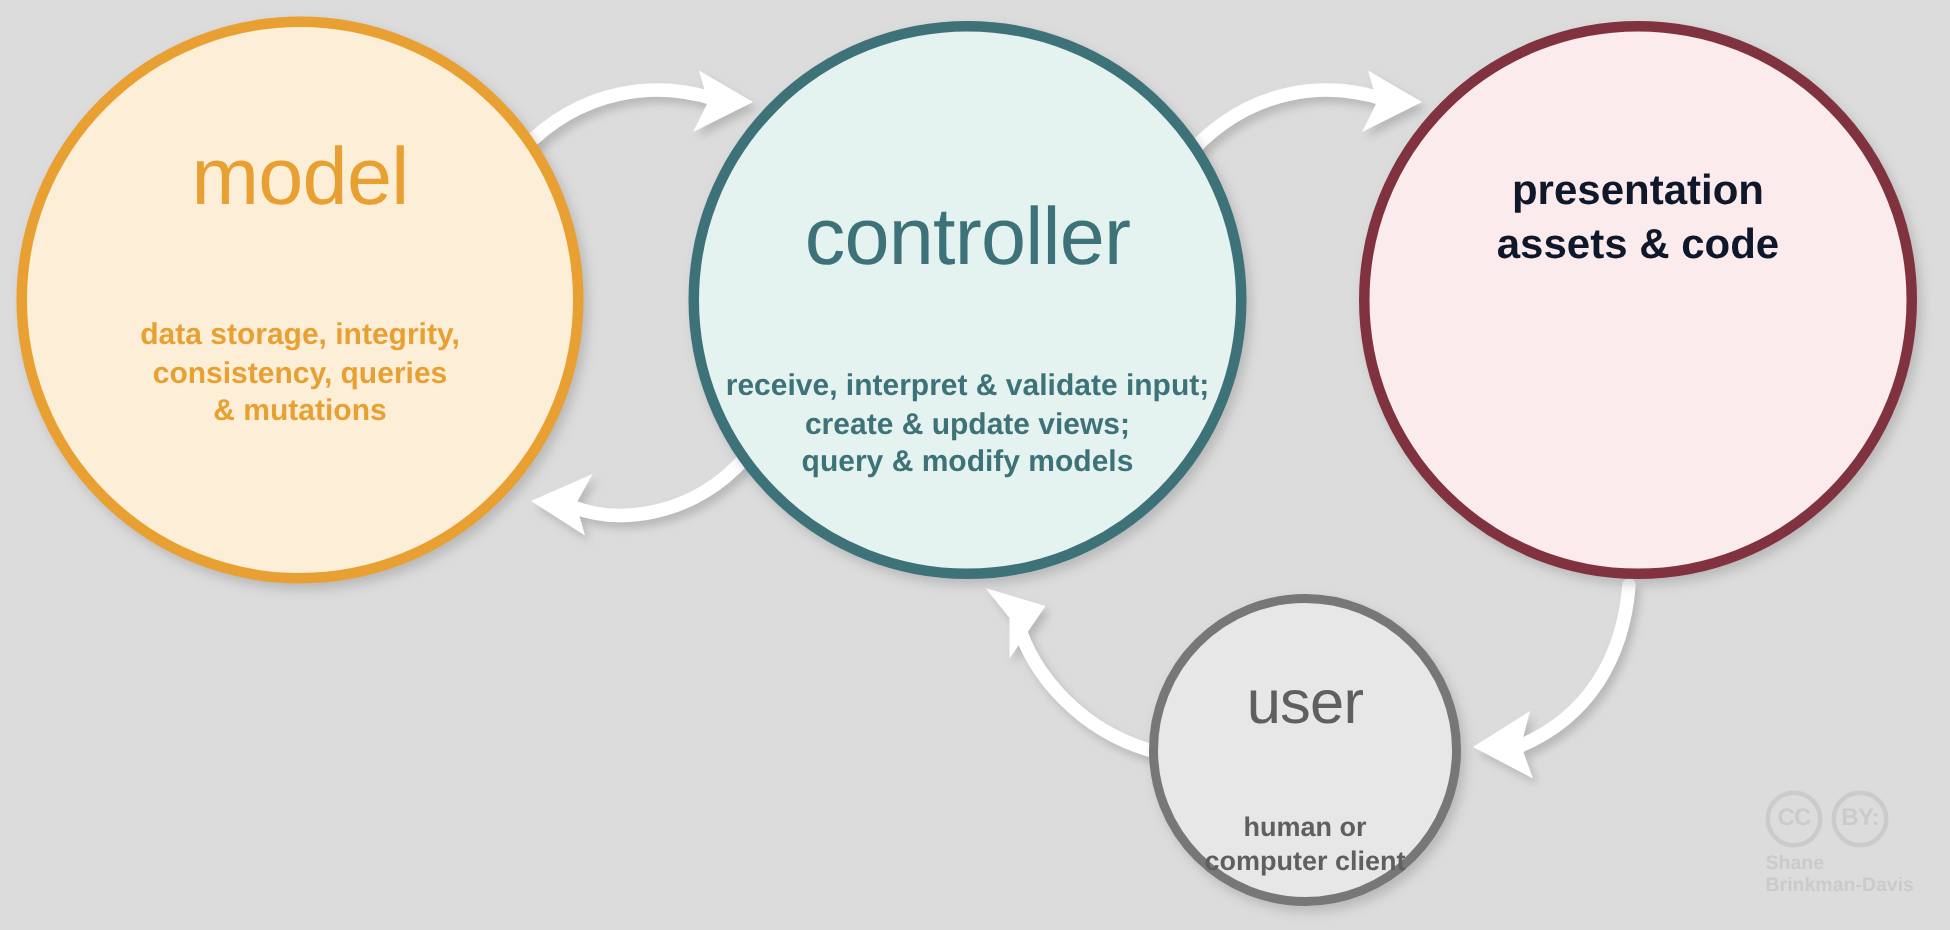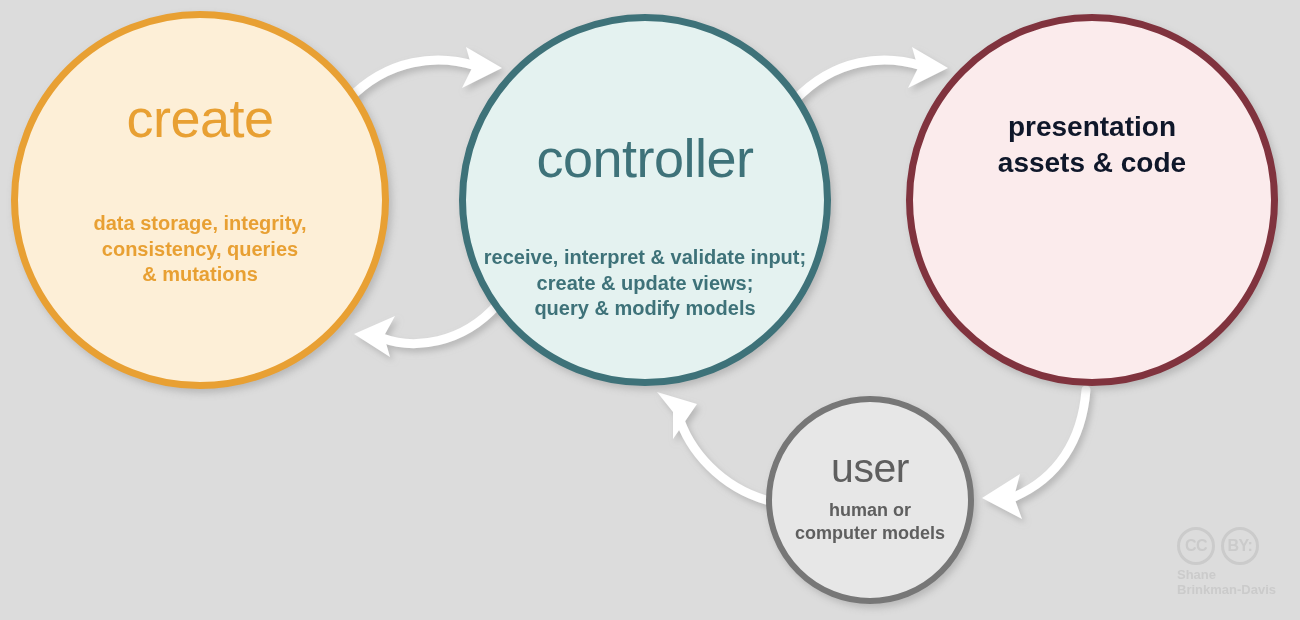--- a/index.html
+++ b/index.html
@@ -113,20 +113,21 @@
 
   
   #node-user {
     left: 766px;
     top: 396px;
     width: 208px;
     height: 208px;
     border: 6px solid #777777;
     background: #e7e7e7;
     box-shadow: 3px 4px 7px rgba(120,120,120,0.35);
+    gap: 41px;
   }
   #node-user .node-title {
     color: #5f5f5f;
     font-size: 41px;
     margin-top: 46px;
   }
   #node-user .node-desc {
     color: #5f5f5f;
     font-size: 18px;
     margin-top: 10px;
@@ -201,42 +202,42 @@
       <path d="M 1022 519 L 982 498 L 1020 474 L 1014 497 Z" fill="#ffffff"></path>
     </g>
 
     <g filter="url(#arrowShadow)">
       <path d="M 766 500 C 722 487, 689 452, 678 414" fill="none" stroke="#ffffff" stroke-width="9" stroke-linecap="round"></path>
       <path d="M 657 392 L 697 404 L 673 439 L 673 412 Z" fill="#ffffff"></path>
     </g>
   </svg>
 
   <div class="node" id="node-model">
-    <div class="node-title">create</div>
+    <div class="node-title">model</div>
     <div class="node-desc">data storage, integrity,
 consistency, queries
 &amp; mutations</div>
   </div>
 
   <div class="node" id="node-controller">
     <div class="node-title">controller</div>
     <div class="node-desc">receive, interpret &amp; validate input;
 create &amp; update views;
 query &amp; modify models</div>
   </div>
 
   <div class="node" id="node-view">
     <div class="node-desc">presentation
 assets &amp; code</div>
   </div>
 
   <div class="node" id="node-user">
     <div class="node-title">user</div>
     <div class="node-desc">human or
-computer models</div>
+computer client</div>
   </div>
 
   <div id="cc-badge">
     <div class="cc-marks">
       <div class="cc-circle">CC</div>
       <div class="cc-circle">BY:</div>
     </div>
     <div class="cc-attrib">Shane
 Brinkman-Davis</div>
   </div>

